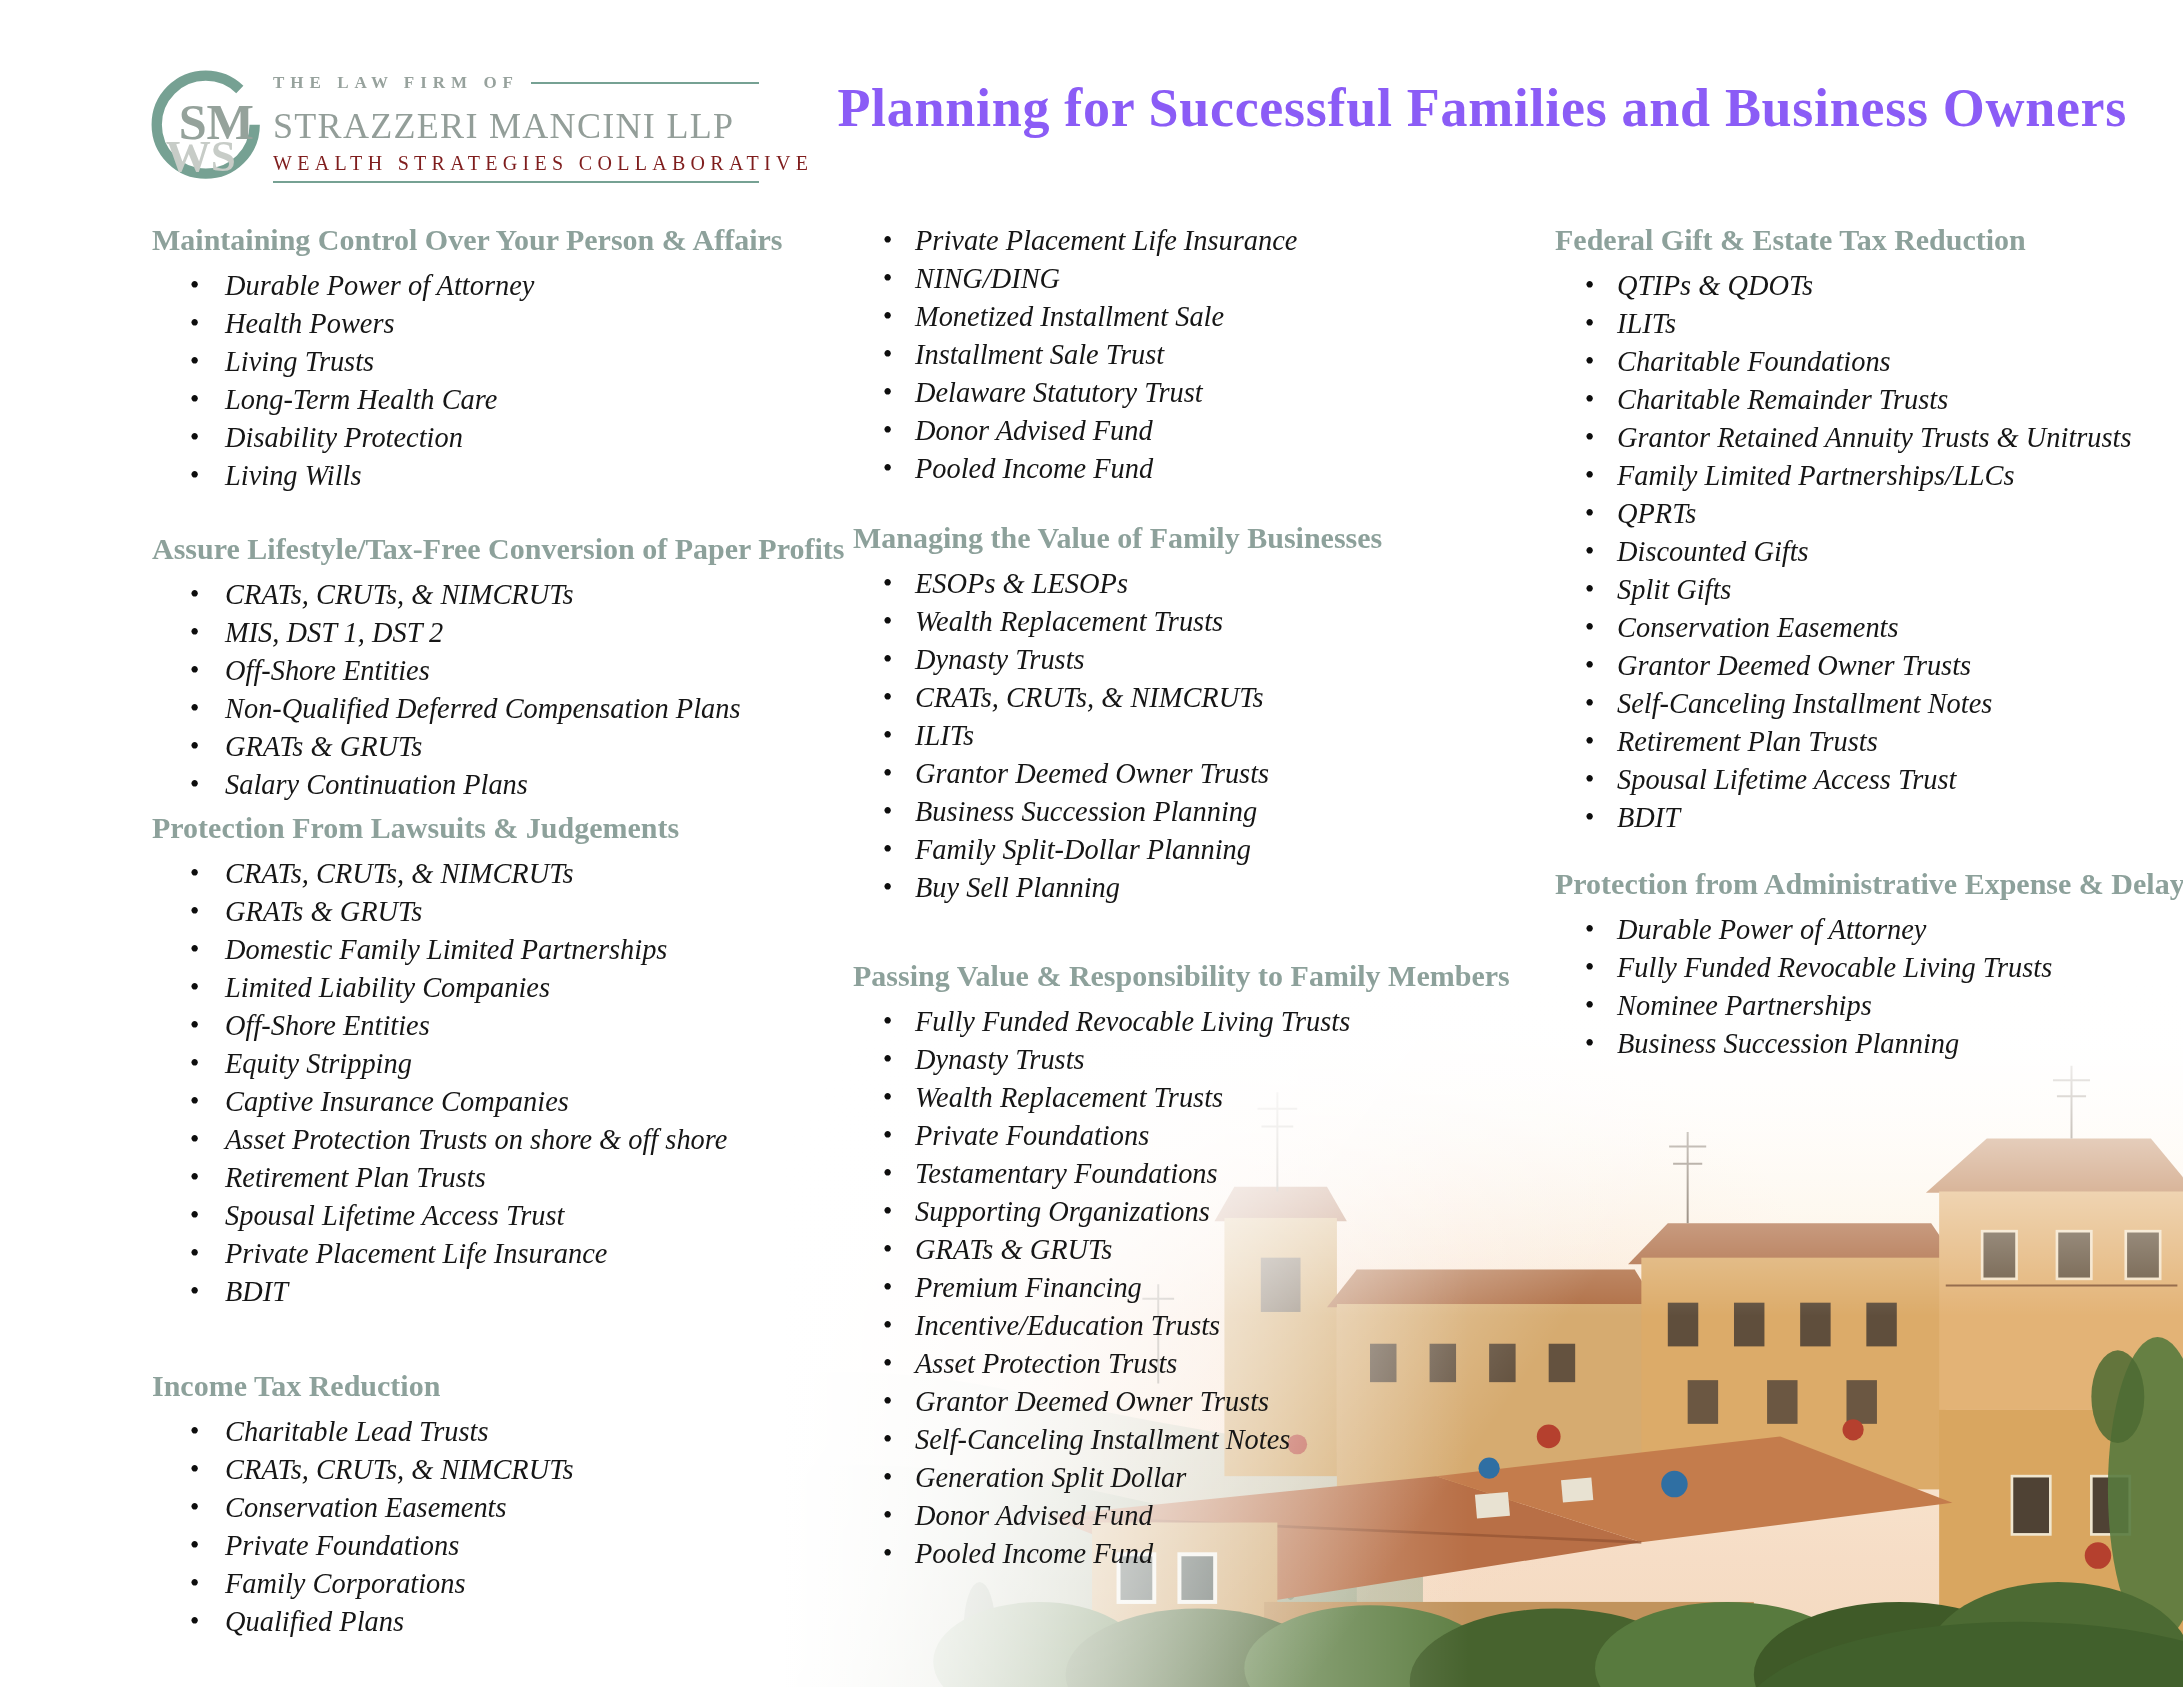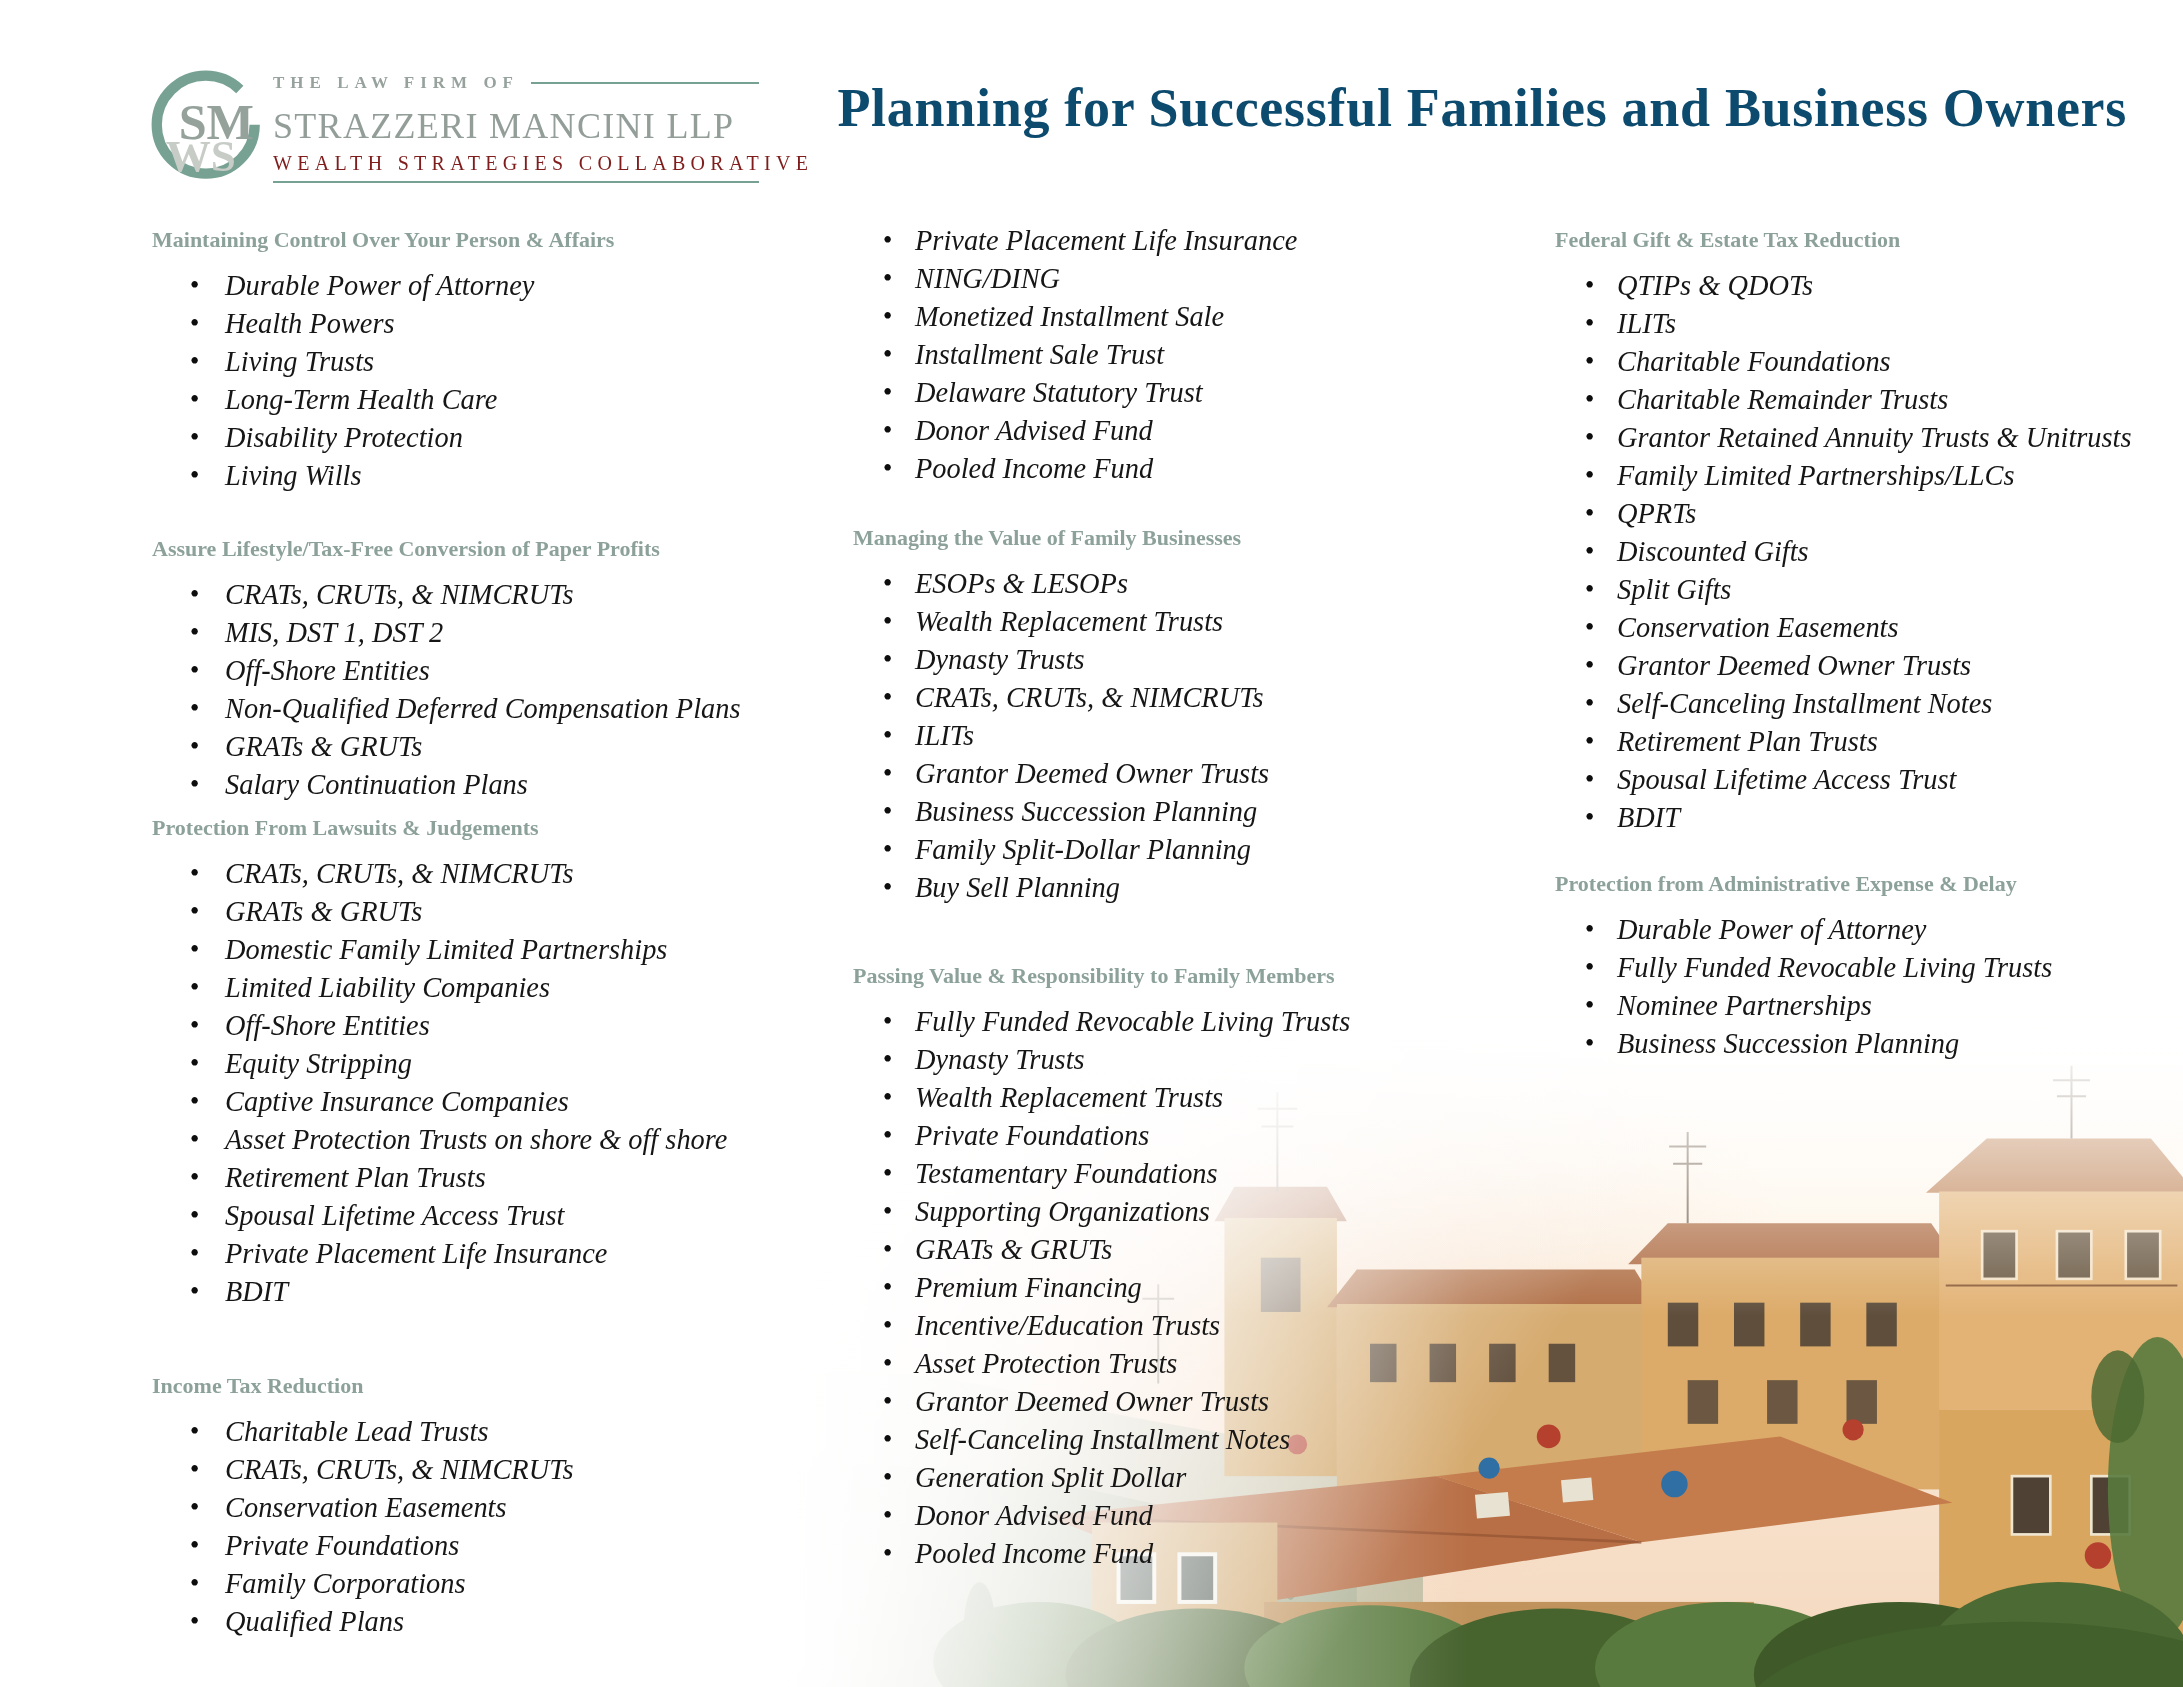--- a/index.html
+++ b/index.html
@@ -21,29 +21,29 @@
   .logo-row1{display:flex;align-items:center;gap:12px;}
   .logo-prefix{font-size:17px;letter-spacing:6px;color:#97a29d;font-weight:700;}
   .rule{height:2px;background:#76a193;}
   .logo-row1 .rule{flex:1;}
   .logo-name{font-size:36px;letter-spacing:1.3px;color:#939e99;font-weight:400;white-space:nowrap;margin-top:12px;}
   .logo-tag{font-size:20px;letter-spacing:5.3px;color:#7f1d1d;font-weight:400;white-space:nowrap;margin-top:5.3px;}
   .rule-bottom{margin-top:5.3px;}
 
   
   .title{position:absolute;top:77px;right:56px;margin:0;z-index:3;
-         font-size:54px;font-weight:700;letter-spacing:0.7px;color:#0c4a6e;white-space:nowrap;}
+         font-size:54px;font-weight:700;letter-spacing:0.7px;color:#8b5cf6;white-space:nowrap;}
 
   
   .col{position:absolute;top:218px;height:1469px;z-index:2;}
   .c1{left:152px;width:701px;}
   .c2{left:853px;width:701px;}
   .c3{left:1555px;width:629px;}
   .sec{position:absolute;left:0;width:100%;}
-  .sec h2{margin:0 0 9.3px 0;font-size:22px;line-height:37px;font-weight:700;color:#8da19b;white-space:nowrap;}
+  .sec h2{margin:0 0 9.3px 0;font-size:30px;line-height:37px;font-weight:700;color:#8da19b;white-space:nowrap;}
   .sec ul{margin:0;padding:0;list-style:none;}
   .sec li{position:relative;font-style:italic;font-size:28.4px;line-height:38px;color:#161616;
           padding-left:73px;white-space:nowrap;}
   .sec li::before{content:"\2022";position:absolute;left:38px;top:-1.3px;font-style:normal;
                   font-size:26.5px;color:#0d0d0d;}
   .c2 .sec li,.c3 .sec li{padding-left:62px;}
   .c2 .sec li::before,.c3 .sec li::before{left:30px;}
 </style>
 </head>
 <body>

